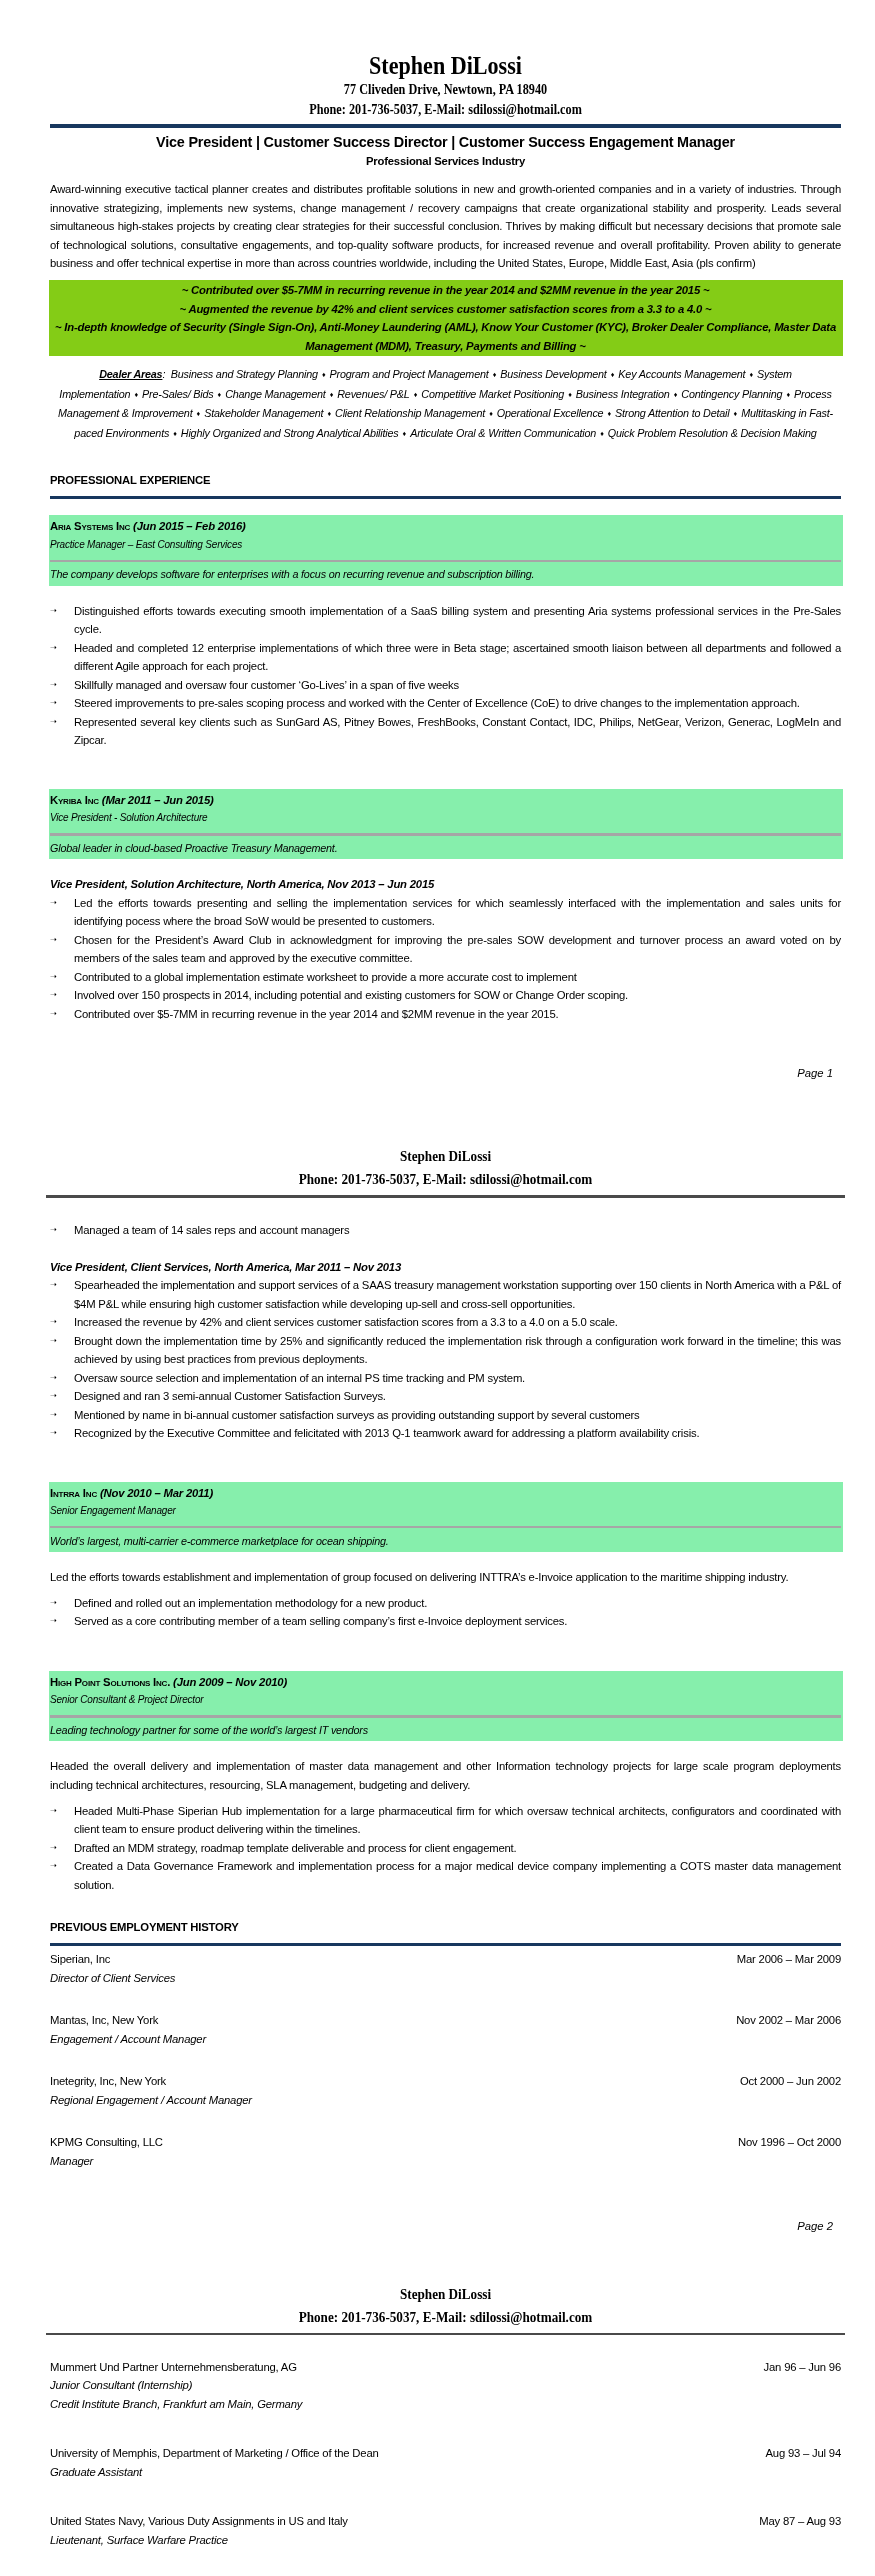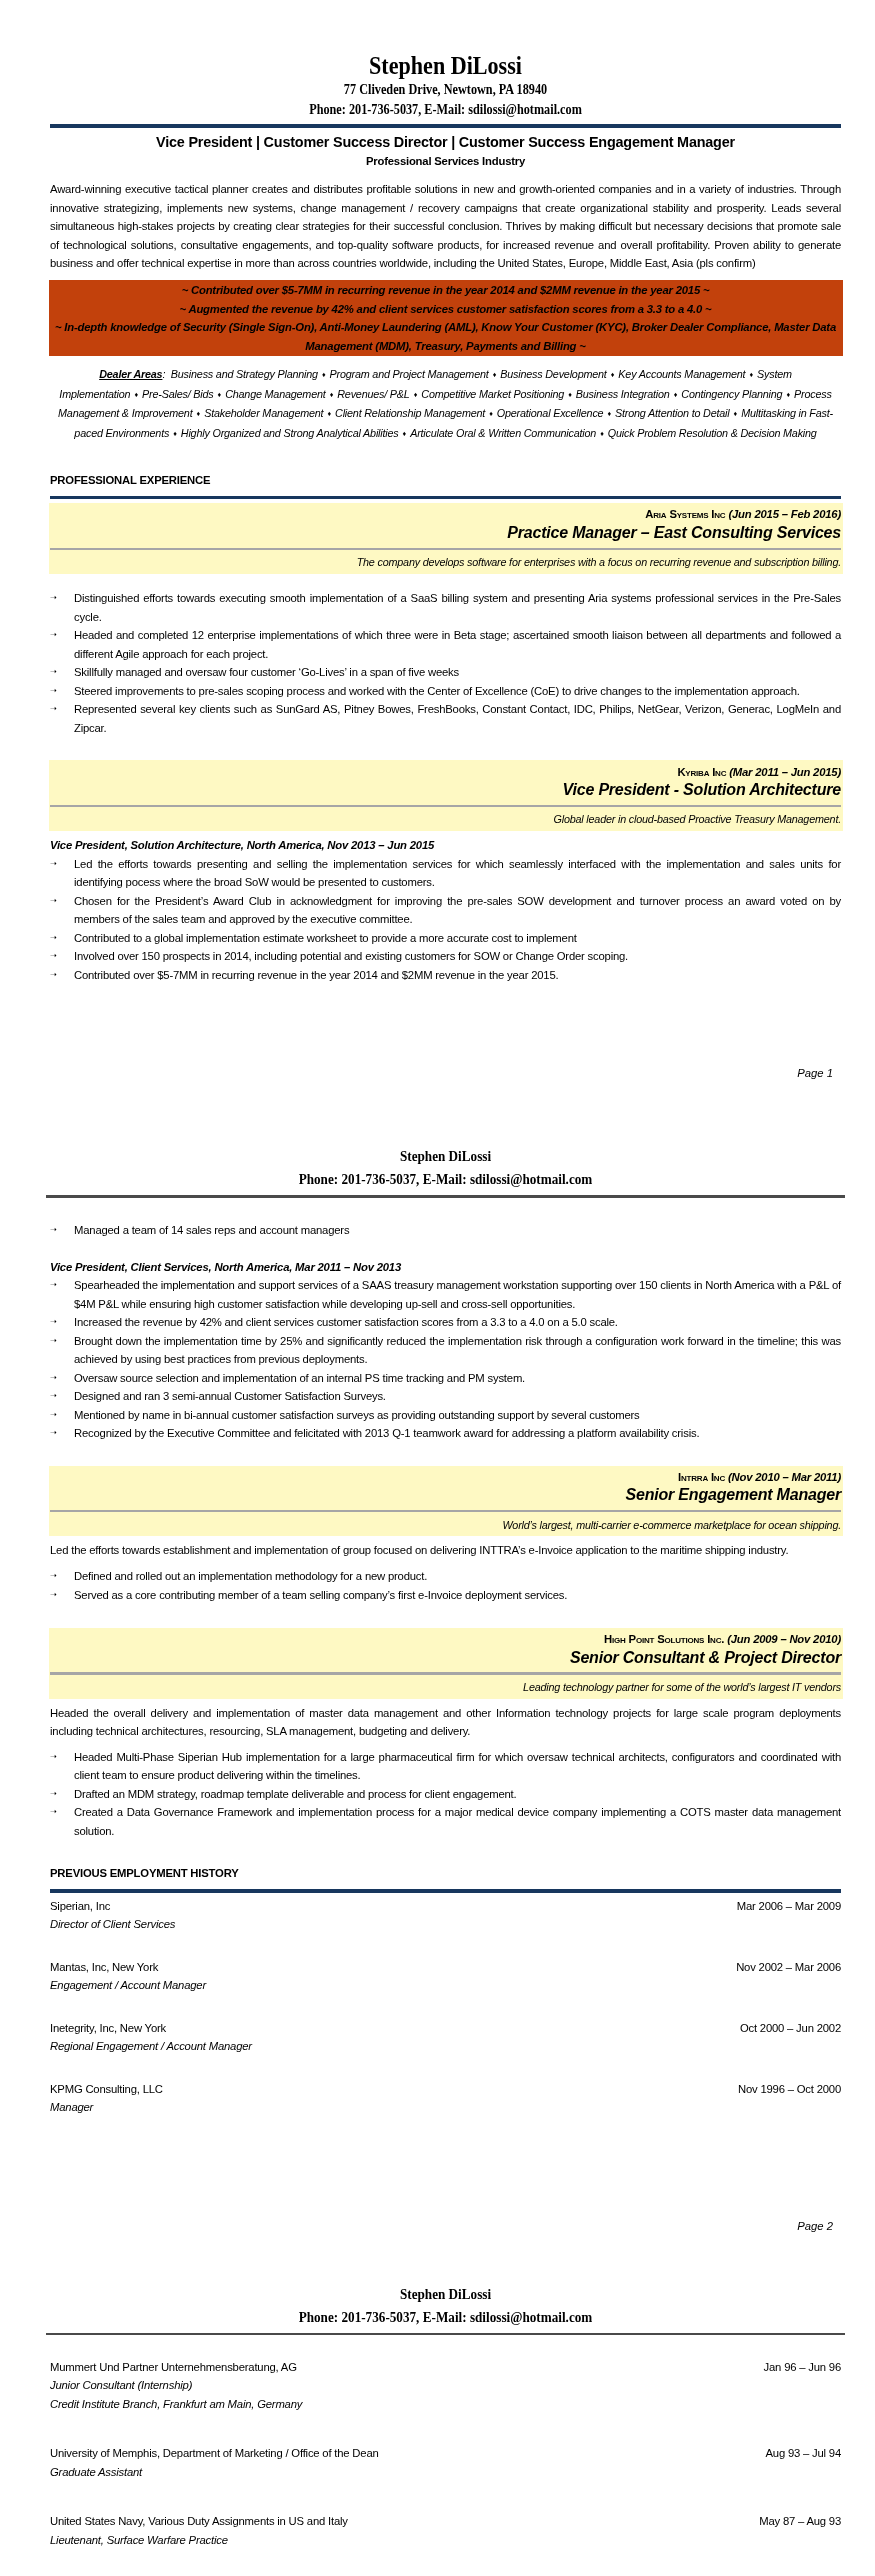--- a/index.html
+++ b/index.html
@@ -13,30 +13,30 @@
   .hdr-name { font-family: "Liberation Serif", serif; font-weight: bold; text-align: center; }
   .page1 .hdr-name { font-size: 26px; line-height: 28px; transform: scaleX(0.85); }
   .hdr-line { font-family: "Liberation Serif", serif; font-weight: bold; text-align: center; font-size: 14.4px; line-height: 19.6px; transform: scaleX(0.85); }
   .page2 .hdr-name, .page3 .hdr-name { font-size: 15.5px; line-height: 23px; transform: scaleX(0.85); }
   .page2 .hdr-line, .page3 .hdr-line { font-size: 15.5px; line-height: 23px; }
   .rule-blue { height: 3.6px; background: #17375e; margin: 5.2px 0 4.1px 0; }
   .rule-dark { height: 2.1px; background: #4a4a4a; margin: 5.2px -4.1px 0 -4.1px; }
   .titles { text-align: center; font-weight: bold; font-size: 14.4px; line-height: 20.6px; letter-spacing: -0.2px; }
   .subtitle { text-align: center; font-weight: bold; font-size: 11.3px; line-height: 17.5px; letter-spacing: -0.2px; }
   .summary { font-size: 11.3px; line-height: 18.5px; text-align: justify; margin-top: 10.3px; letter-spacing: -0.2px; }
-  .highlight { background: #c2410c; margin: 7.2px -1.5px 0 -1.5px; padding: 1px 4.1px; text-align: center; font-weight: bold; font-style: italic; font-size: 11.3px; line-height: 18.5px; letter-spacing: -0.2px; }
+  .highlight { background: #84cc16; margin: 7.2px -1.5px 0 -1.5px; padding: 1px 4.1px; text-align: center; font-weight: bold; font-style: italic; font-size: 11.3px; line-height: 18.5px; letter-spacing: -0.2px; }
   .skills { text-align: center; font-style: italic; font-size: 10.8px; line-height: 18.5px; margin-top: 9.3px; padding: 0 7.2px; letter-spacing: -0.2px; }
   .skills .lbl { font-weight: bold; text-decoration: underline; }
   .skills .dia { font-style: normal; font-size: 7.2px; padding: 0 4.1px; vertical-align: middle; }
   .sec-title { text-align: left; font-weight: bold; font-size: 11.3px; line-height: 15.5px; letter-spacing: -0.2px; }
-  .job-box { background: #fef9c3; margin: 0 -1.5px; padding: 2.1px 1.5px 2.1px 1.5px; text-align: right; }
+  .job-box { background: #86efac; margin: 16px -1.5px; padding: 2.1px 1.5px 2.1px 1.5px; }
   .job-co { font-size: 11.3px; line-height: 18.5px; letter-spacing: -0.2px; }
   .job-co .sc { font-variant: small-caps; font-weight: bold; }
   .job-co .dt { font-weight: bold; font-style: italic; }
-  .job-role { font-weight: bold; font-style: italic; font-size: 16px; line-height: 18.5px; letter-spacing: -0.2px; }
+  .job-role { font-weight: normal; font-style: italic; font-size: 10px; line-height: 18.5px; letter-spacing: -0.2px; }
   .job-bar { height: 2.6px; background: #a6a6a6; margin: 5.2px 0 3.1px 0; }
   .job-desc { font-style: italic; font-size: 10.8px; line-height: 18.5px; letter-spacing: -0.2px; }
   .bullets { list-style: none; margin-top: 7.2px; }
   .bullets li { position: relative; padding-left: 24px; font-size: 11.3px; line-height: 18.5px; text-align: justify; letter-spacing: -0.2px; }
   .bullets li .arr { position: absolute; left: 0; top: 0; font-size: 8.2px; }
   .sub-role { font-weight: bold; font-style: italic; font-size: 11.3px; line-height: 18.5px; margin-top: 5.2px; letter-spacing: -0.2px; }
   .para { font-size: 11.3px; line-height: 18.5px; text-align: justify; letter-spacing: -0.2px; margin-top: 5.2px; }
   .page-num { position: absolute; right: 35px; font-style: italic; font-size: 11.3px; }
   .prev-item { margin-top: 0; }
   .prev-row { display: flex; justify-content: space-between; font-weight: normal; font-size: 11.3px; line-height: 18.5px; letter-spacing: -0.2px; text-align: right; }

